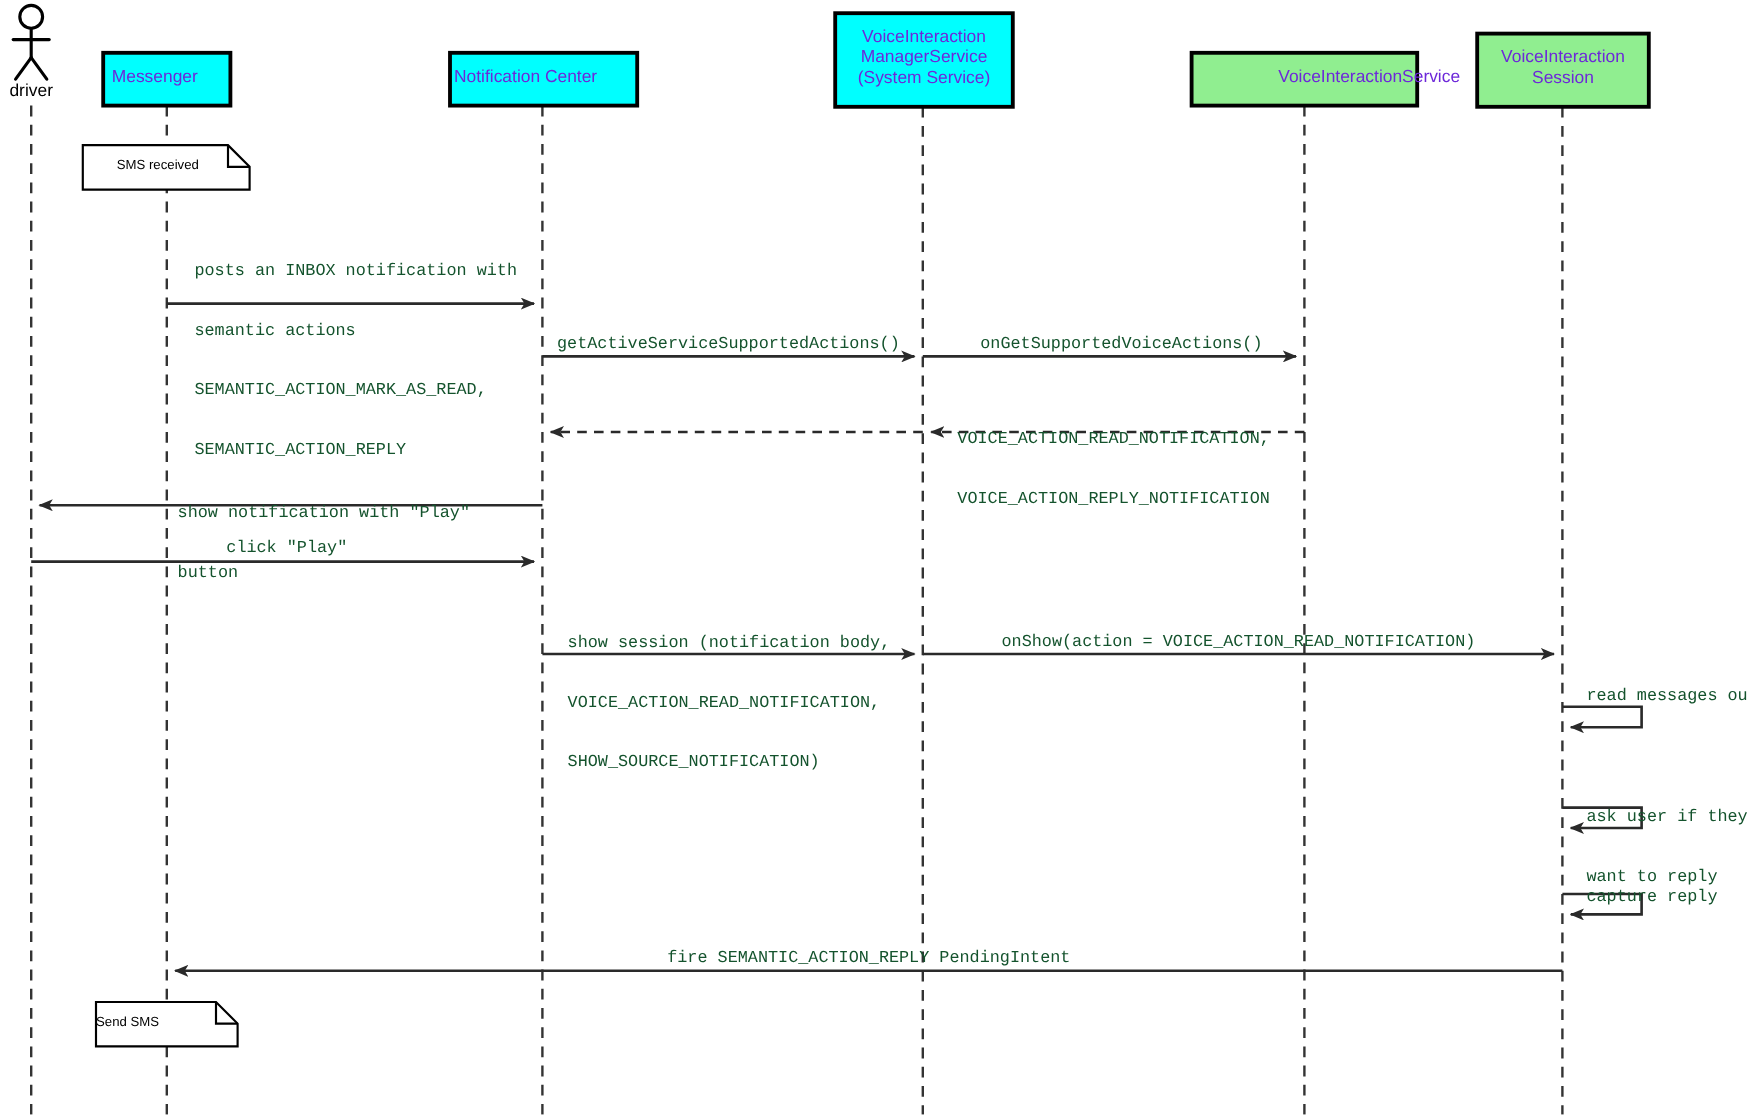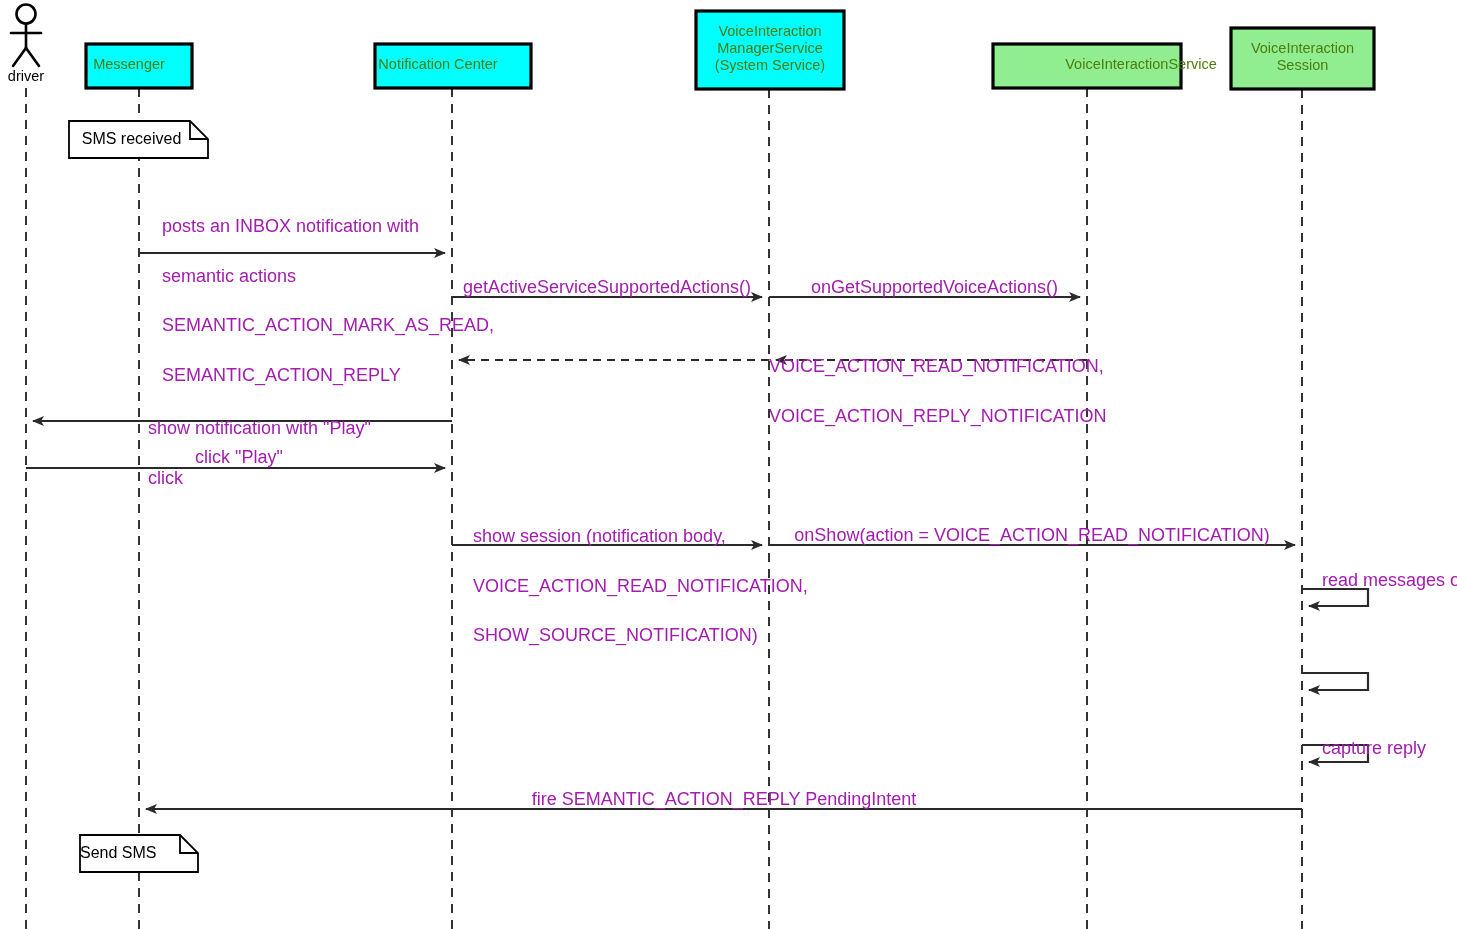--- a/index.html
+++ b/index.html
@@ -24,36 +24,37 @@
     top: 0;
     width: 1457px;
     height: 929px;
     overflow: visible;
   }
   .participant-label {
     position: absolute;
     text-align: center;
     font-size: 14.5px;
     line-height: 17px;
-    color: #4d7c0f;
+    color: #6d28d9;
     pointer-events: none;
   }
   .msg-label {
     position: absolute;
-    font-size: 18px;
+    font-size: 14px;
     line-height: 16.5px;
-    color: #a21caf;
+    color: #14532d;
     white-space: pre;
+    font-family: Liberation Mono, monospace;
   }
   .msg-label.center {
     text-align: center;
   }
   .note-label {
     position: absolute;
-    font-size: 16px;
+    font-size: 11px;
     line-height: 17px;
     color: #000;
     white-space: pre;
   }
   .actor-label {
     position: absolute;
     font-size: 14.5px;
     line-height: 17px;
     text-align: center;
     color: #000;
@@ -170,33 +171,37 @@
 
   <div class="msg-label center" style="left:779px; top:279px; width:311px;">onGetSupportedVoiceActions()</div>
 
   <div class="msg-label center" style="left:769px; top:325px; width:318px;">
     <div>VOICE_ACTION_READ_NOTIFICATION,</div>
     <div>VOICE_ACTION_REPLY_NOTIFICATION</div>
   </div>
 
   <div class="msg-label" style="left:148px; top:387px;">
     <div>show notification with "Play"</div>
-    <div>click</div>
+    <div>button</div>
   </div>
 
   <div class="msg-label center" style="left:26px; top:449px; width:426px;">click "Play"</div>
 
   <div class="msg-label" style="left:473px; top:495px;">
     <div>show session (notification body,</div>
     <div>VOICE_ACTION_READ_NOTIFICATION,</div>
     <div>SHOW_SOURCE_NOTIFICATION)</div>
   </div>
 
   <div class="msg-label center" style="left:146px; top:791px; width:1156px;">fire SEMANTIC_ACTION_REPLY PendingIntent</div>
 
   <div class="msg-label center" style="left:769px; top:527px; width:526px;">onShow(action = VOICE_ACTION_READ_NOTIFICATION)</div>
 
   <div class="msg-label" style="left:1322px; top:572px;text-align:center;">read messages out</div>
 
+  <div class="msg-label" style="left:1322px; top:640px;">
+    <div>ask user if they</div>
+    <div>want to reply</div>
+  </div>
 
   <div class="msg-label" style="left:1322px; top:740px;">capture reply</div>
 
 </div>
 
 </body></html>

